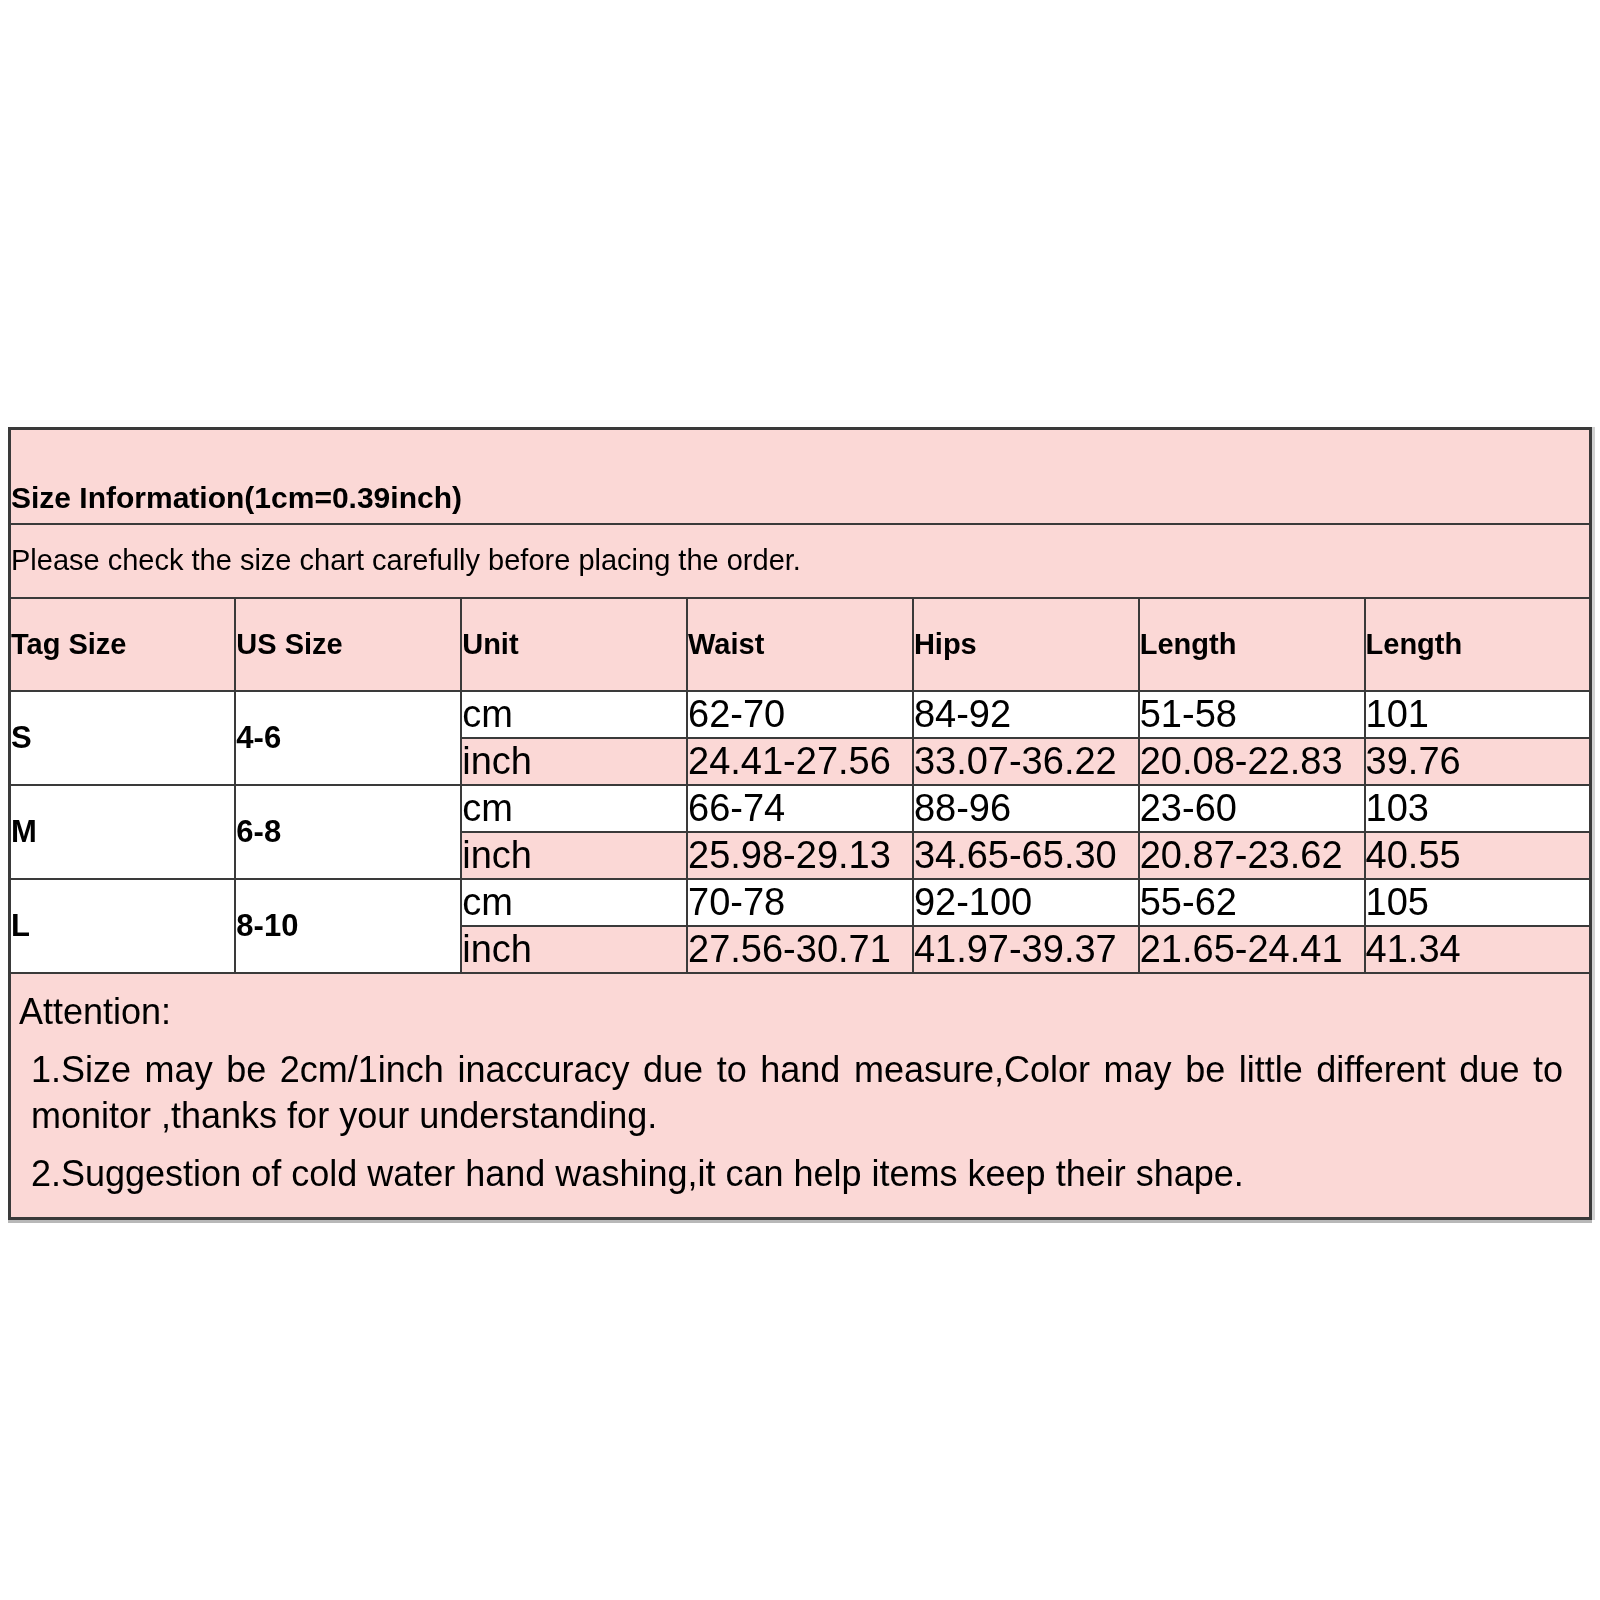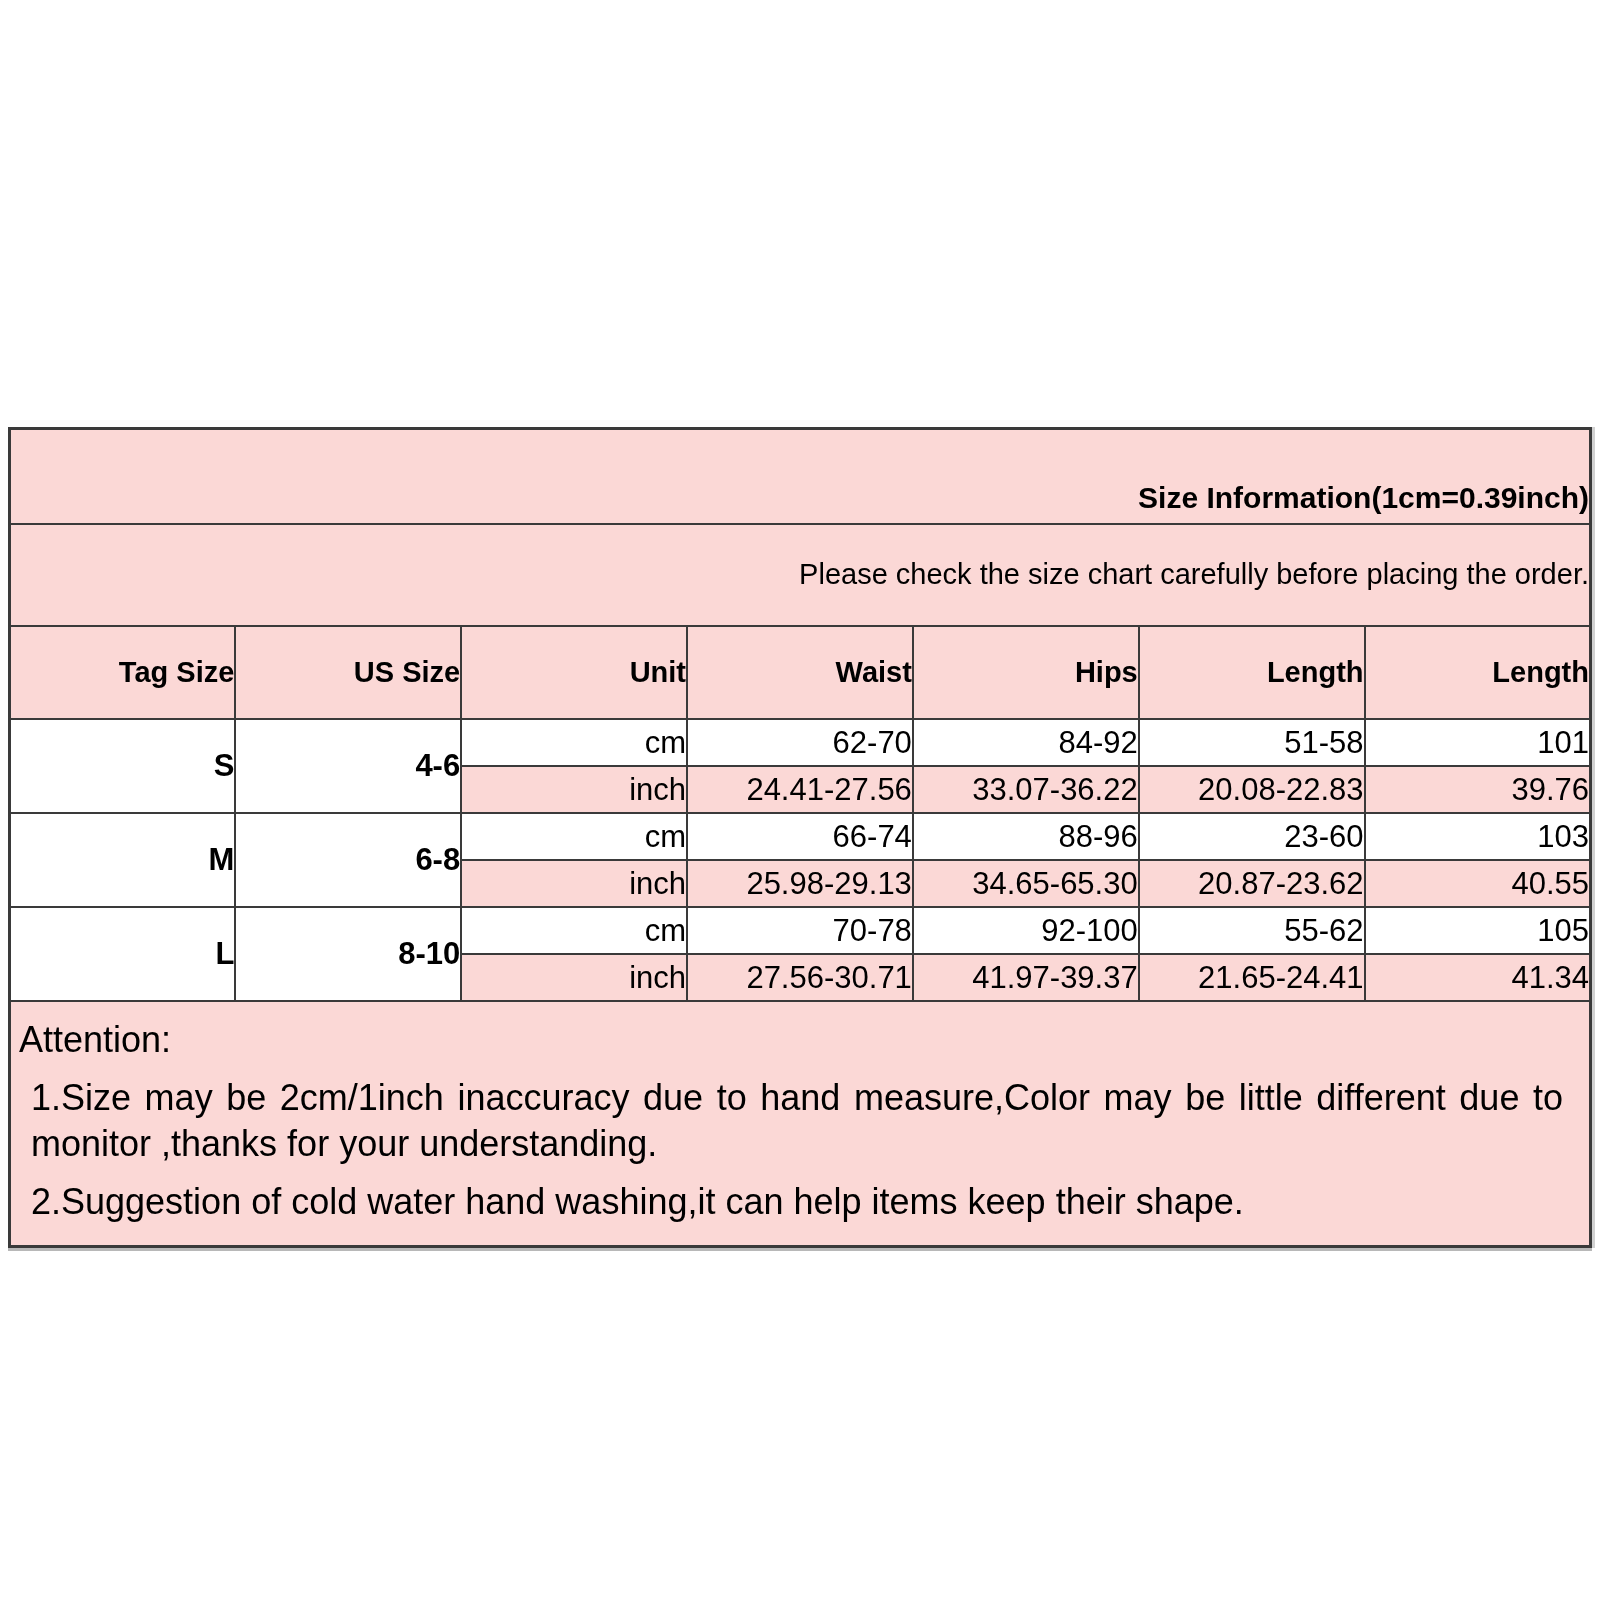--- a/index.html
+++ b/index.html
@@ -7,32 +7,32 @@
     width:1600px;height:1600px;background:#ffffff;
     font-family:"Liberation Sans",sans-serif;color:#000000;
   }
   .canvas{position:relative;width:1600px;height:1600px;background:#ffffff;overflow:hidden;}
   table.size-table{
     position:absolute;left:8px;top:427px;width:1584px;
     border-collapse:collapse;table-layout:fixed;
     border:3px solid #3a3a3a;
     box-shadow:0 3px 0 rgba(0,0,0,0.28), 3px 0 0 rgba(0,0,0,0.18);
   }
-  td,th{border:2px solid #3a3a3a;text-align:right;padding:0;overflow:hidden;}
+  td,th{border:2px solid #3a3a3a;text-align:left;padding:0;overflow:hidden;}
   .pink{background:#fbd8d6;}
   .white-bg{background:#ffffff;}
   tr.r-title{height:95px;}
-  tr.r-sub{height:102px;}
+  tr.r-sub{height:74px;}
   tr.r-head{height:93px;}
   tr.r-data{height:45px;}
   .title-cell{font-weight:bold;font-size:30px;vertical-align:bottom;padding-bottom:8px;}
   .subtitle-cell{font-size:29px;vertical-align:middle;}
   th.col-head{font-size:29px;font-weight:bold;background:#fbd8d6;vertical-align:middle;}
   .tag-cell{font-weight:bold;font-size:31px;background:#ffffff;vertical-align:middle;}
-  .data-cell{font-size:31px;line-height:45px;vertical-align:middle;white-space:nowrap;}
+  .data-cell{font-size:38px;line-height:45px;vertical-align:middle;white-space:nowrap;}
   .attention-cell{
     text-align:left;font-size:36px;line-height:46px;
     padding:15px 14px 8px 8px;background:#fbd8d6;vertical-align:top;
   }
   .attention-cell .att-heading{margin:0;}
   .attention-cell p{margin:12px;text-align:justify;}
 </style>
 </head>
 <body>
 

